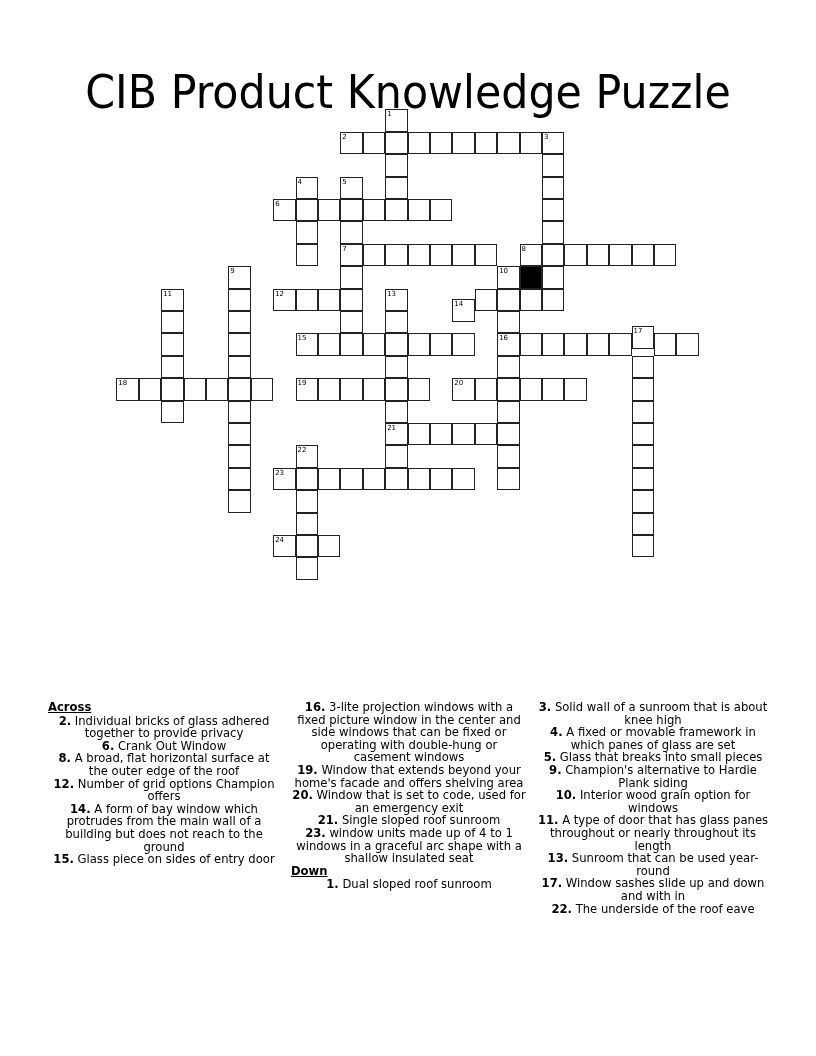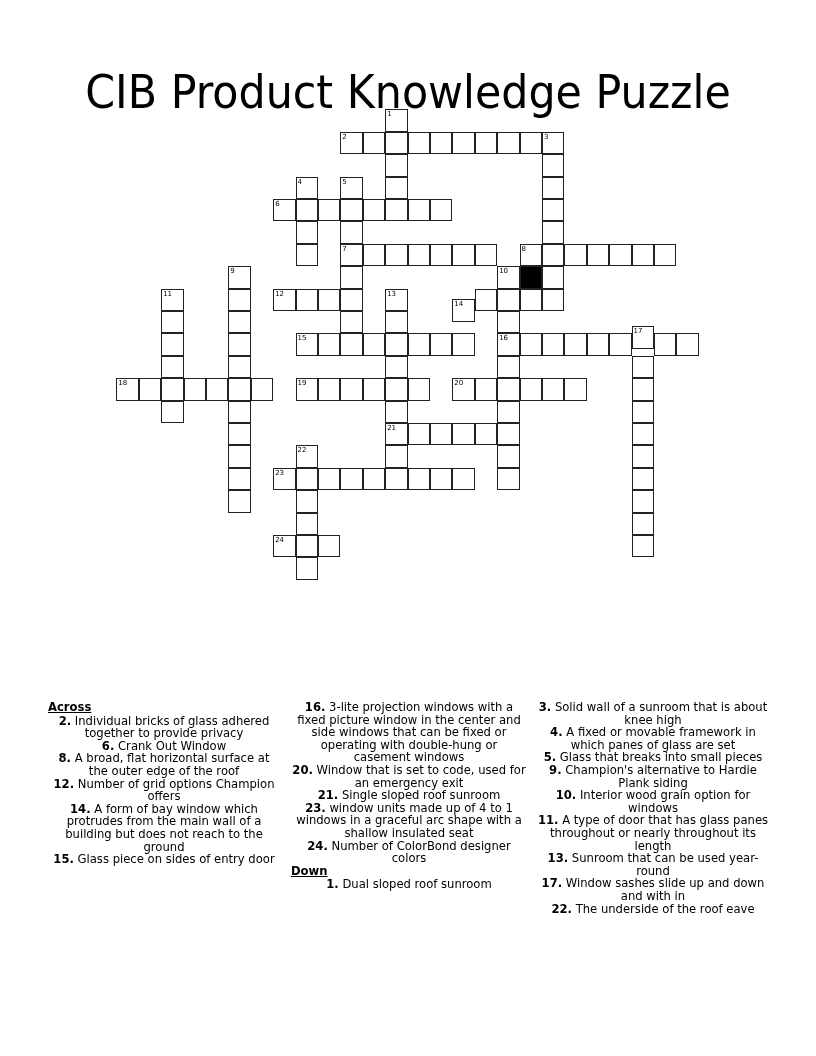--- a/index.html
+++ b/index.html
@@ -228,24 +228,24 @@
   <div class="clue"><b>2.</b> <span>Individual bricks of glass adhered together to provide privacy</span></div>
   <div class="clue"><b>6.</b> <span>Crank Out Window</span></div>
   <div class="clue"><b>8.</b> <span>A broad, flat horizontal surface at the outer edge of the roof</span></div>
   <div class="clue"><b>12.</b> <span>Number of grid options Champion offers</span></div>
   <div class="clue"><b>14.</b> <span>A form of bay window which protrudes from the main wall of a building but does not reach to the ground</span></div>
   <div class="clue"><b>15.</b> <span>Glass piece on sides of entry door</span></div>
 </div>
 
 <div class="clues col2">
   <div class="clue"><b>16.</b> <span>3-lite projection windows with a fixed picture window in the center and side windows that can be fixed or operating with double-hung or casement windows</span></div>
+  <div class="clue"><b>19.</b> <span>Window that extends beyond your home's facade and offers shelving area</span></div>
   <div class="clue"><b>20.</b> <span>Window that is set to code, used for an emergency exit</span></div>
   <div class="clue"><b>21.</b> <span>Single sloped roof sunroom</span></div>
   <div class="clue"><b>23.</b> <span>window units made up of 4 to 1 windows in a graceful arc shape with a shallow insulated seat</span></div>
-  <div class="clue"><b>24.</b> <span>Number of ColorBond designer colors</span></div>
   <div class="heading">Down</div>
   <div class="clue"><b>1.</b> <span>Dual sloped roof sunroom</span></div>
 </div>
 
 <div class="clues col3">
   <div class="clue"><b>3.</b> <span>Solid wall of a sunroom that is about knee high</span></div>
   <div class="clue"><b>4.</b> <span>A fixed or movable framework in which panes of glass are set</span></div>
   <div class="clue"><b>5.</b> <span>Glass that breaks into small pieces</span></div>
   <div class="clue"><b>9.</b> <span>Champion's alternative to Hardie Plank siding</span></div>
   <div class="clue"><b>10.</b> <span>Interior wood grain option for windows</span></div>

